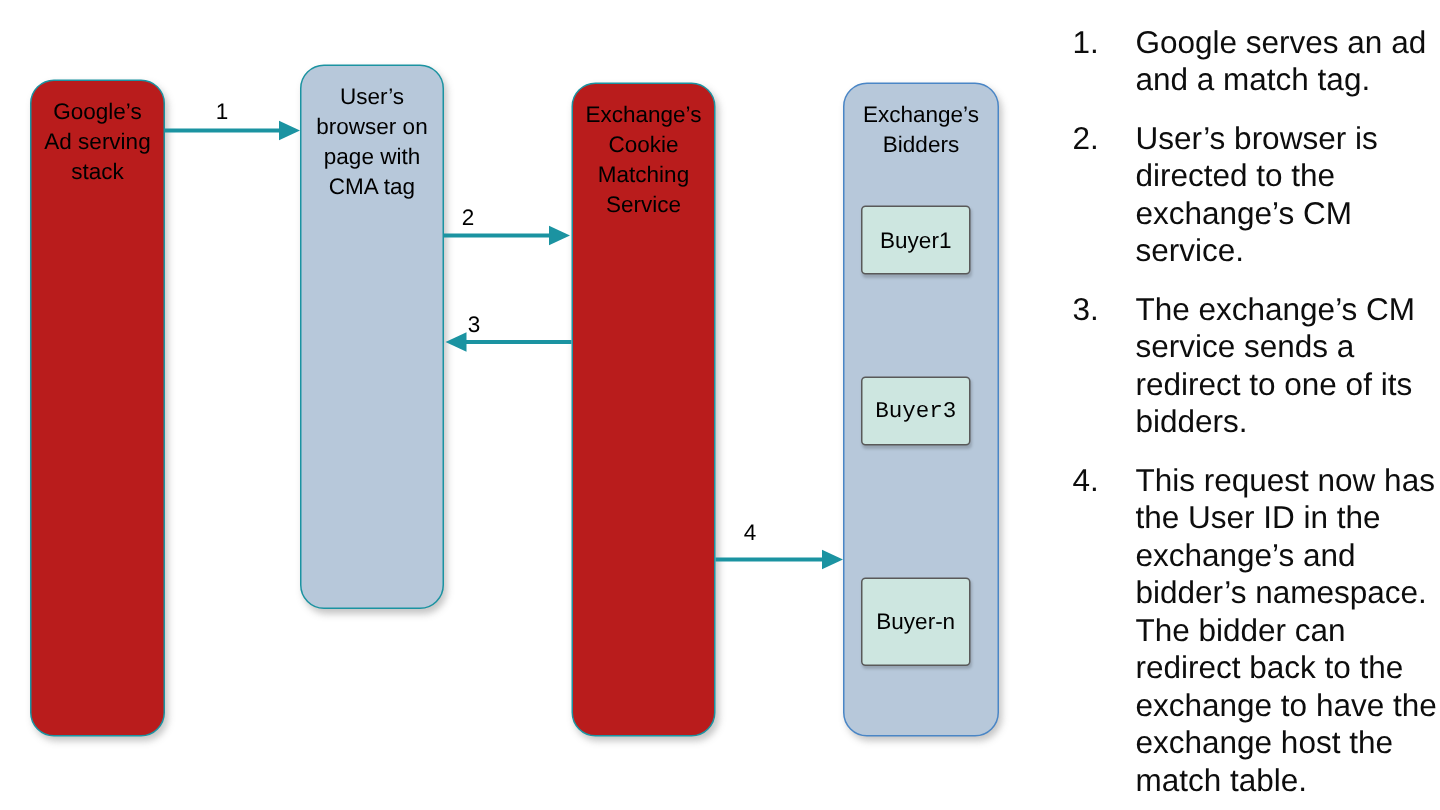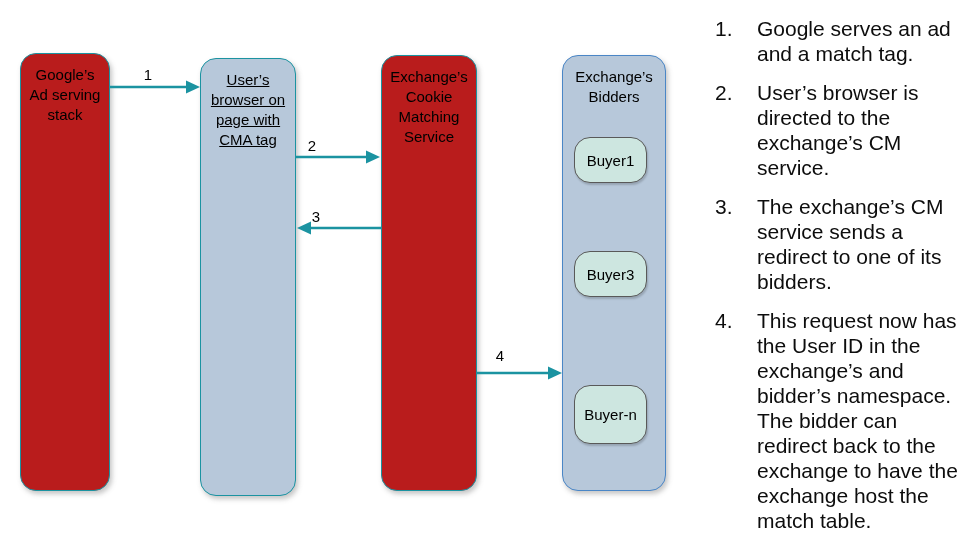--- a/index.html
+++ b/index.html
@@ -34,21 +34,21 @@
     white-space: pre-line;
   }
 
   
   .buyer {
     position: absolute;
     width: 73px;
     height: 46px;
     background: #cde6e0;
     border: 1.5px solid #595959;
-    border-radius: 16px;
+    border-radius: 3px;
     box-shadow: 1px 2px 2px rgba(0,0,0,0.18);
     display: flex;
     align-items: center;
     justify-content: center;
     font-size: 15px;
     color: #000000;
   }
 
   
   .arrows {
@@ -99,41 +99,41 @@
 <body>
 
 <div class="slide">
 
   <div class="node green" style="left:20px; top:53px; width:90px; height:438px;">
     <div class="node-label">Google’s
 Ad serving
 stack</div>
   </div>
 
-  <div class="node blue" style="left:200px; top:58px; width:96px; height:438px;text-decoration:underline;">
+  <div class="node blue" style="left:200px; top:43px; width:96px; height:363px;">
     <div class="node-label">User’s
 browser on
 page with
 CMA tag</div>
   </div>
 
   <div class="node green" style="left:381px; top:55px; width:96px; height:436px;">
     <div class="node-label">Exchange’s
 Cookie
 Matching
 Service</div>
   </div>
 
   <div class="node blue blue-border" style="left:562px; top:55px; width:104px; height:436px;">
     <div class="node-label">Exchange’s
 Bidders</div>
   </div>
 
   <div class="buyer" style="left:574px; top:137px;">Buyer1</div>
-  <div class="buyer" style="left:574px; top:251px;">Buyer3</div>
+  <div class="buyer" style="left:574px; top:251px;font-family:Liberation Mono, monospace;">Buyer3</div>
   <div class="buyer" style="left:574px; top:385px; height:59px;">Buyer-n</div>
 
   <svg class="arrows" viewBox="0 0 960 540">
     <g>
       <line x1="110" y1="87" x2="188" y2="87"></line>
       <polygon points="200,87 186,80.5 186,93.5"></polygon>
     </g>
     <g>
       <line x1="296" y1="157" x2="367" y2="157"></line>
       <polygon points="380,157 366,150.5 366,163.5"></polygon>

